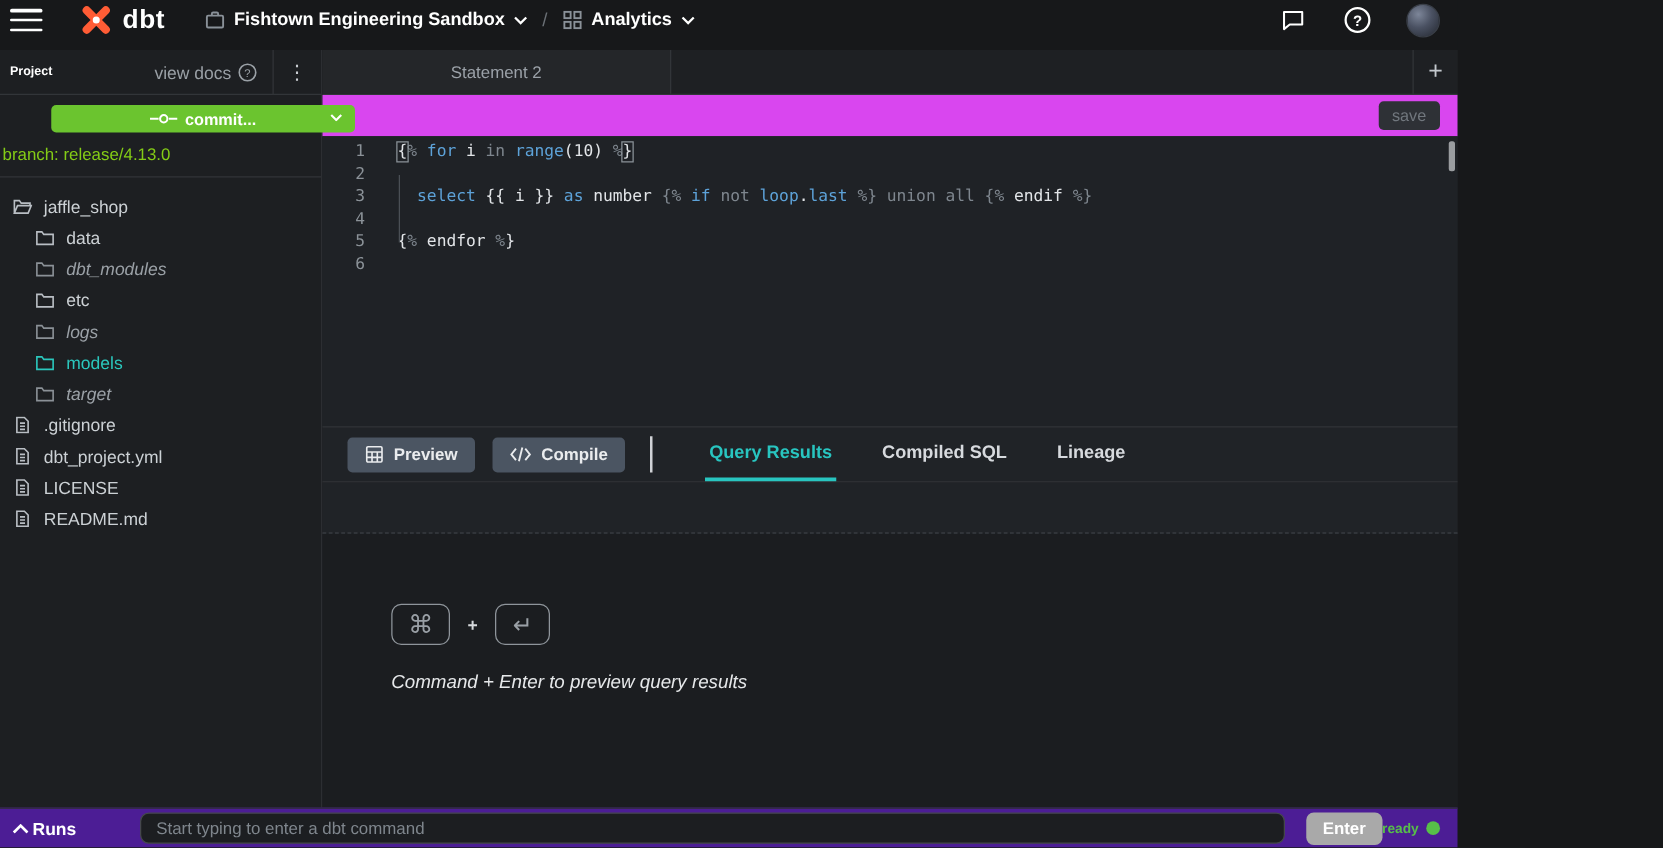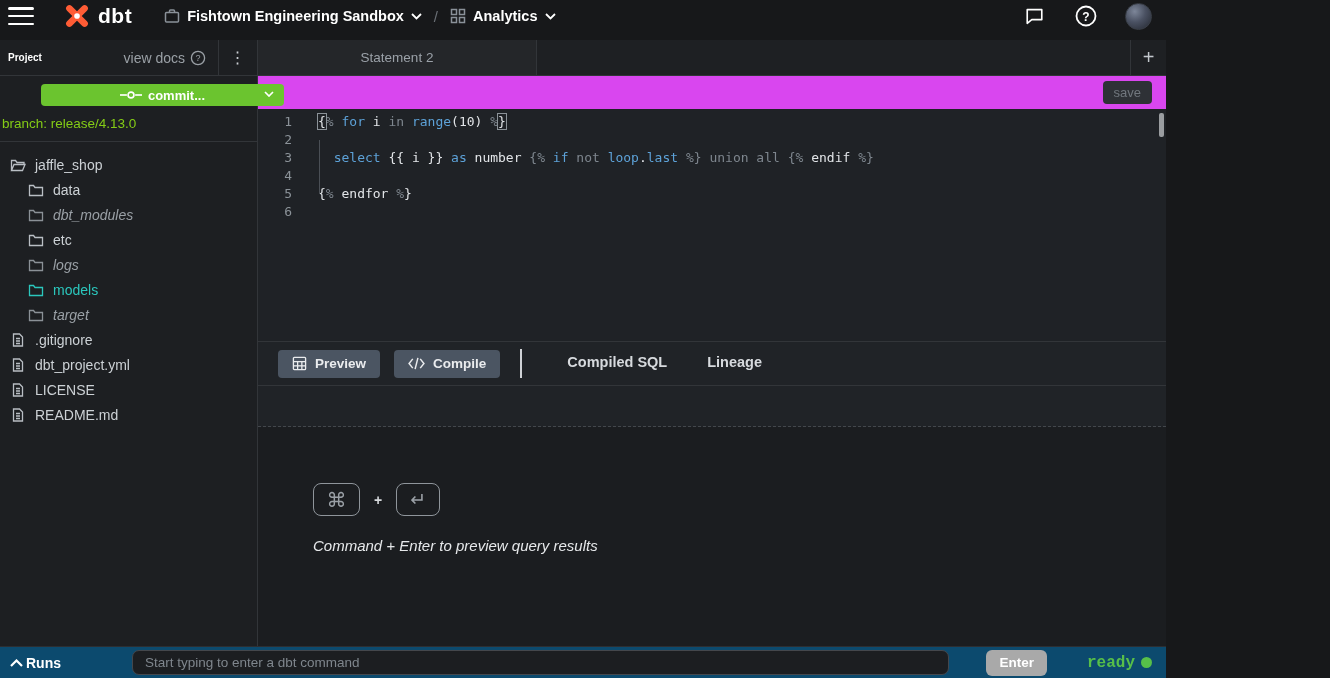--- a/index.html
+++ b/index.html
@@ -84,32 +84,32 @@
   .results-subrow { height:41px; flex:0 0 41px; background:#202327; border-bottom:1px dashed #43474c; }
   .results-content { flex:1; background:#1b1d20; padding:56px 0 0 55px; }
   .keyrow { display:flex; align-items:center; gap:14px; }
   .keycap { border:1.5px solid #8f959b; border-radius:8px; color:#9aa0a6; display:flex; align-items:center; justify-content:center; }
   .keycap.cmd { width:47px; height:33px; font-size:20px; }
   .keycap.ret { width:44px; height:33px; font-size:19px; }
   .keyplus { color:#d6d9dc; font-size:14px; font-weight:bold; }
   .hint-text { margin-top:21px; font-style:italic; font-size:15px; color:#e6e8ea; }
 
   
-  .footer { height:32px; flex:0 0 32px; background:#0c4a6e; border-top:1px solid #2c2e32; display:flex; align-items:center;gap:20px; }
+  .footer { height:32px; flex:0 0 32px; background:#4c1d95; border-top:1px solid #2c2e32; display:flex; align-items:center; }
   .runs { width:112px; flex:0 0 112px; display:flex; align-items:center; gap:3px; padding-left:10px; cursor:pointer; }
   .runs .caret { color:#fff; display:flex; }
   .runs .lbl { font-weight:bold; font-size:14px; color:#fff; }
   .cmd-input { width:929px; height:25px; background:#1c1e21; border:1px solid #44474c; border-radius:7px; color:#dfe2e5;
                font-size:13.5px; padding:0 12px; outline:none; font-family:"Liberation Sans", sans-serif; }
   .cmd-input::placeholder { color:#7f868d; }
   .enter-btn { margin-left:17px; background:#a9a9a9; color:#fff; font-weight:bold; font-size:13.5px; border:none;
                border-radius:6px; height:26px; padding:0 13px; cursor:pointer; }
   .footer .spacer { flex:1; }
   .status { display:flex; align-items:center; gap:6px; padding-right:14px; }
-  .status .lbl { color:#57bf49; font-weight:bold; font-size:16px;font-family:Liberation Mono, monospace; }
+  .status .lbl { color:#57bf49; font-weight:bold; font-size:11px; }
   .status .dot { width:11px; height:11px; border-radius:50%; background:#57bf49; }
 </style>
 </head>
 <body>
 
 <div class="app">
 
   <header class="topbar">
     <div class="hamburger">
         <span></span>
@@ -326,20 +326,21 @@
             <svg width="17" height="13" viewBox="0 0 18 14" fill="none" stroke="#eaecee" stroke-width="1.6">
               <path d="M5 2L1 7l4 5"></path>
                 <path d="M13 2l4 5-4 5"></path>
                 <line x1="10.5" y1="1" x2="7.5" y2="13"></line>
             </svg>
             <span>Compile</span>
           </button>
         </div>
         <div class="rb-divider"></div>
         <div class="rtabs" id="result-tabs">
+            <div class="rtab active">Query Results</div>
             <div class="rtab">Compiled SQL</div>
             <div class="rtab">Lineage</div>
           </div>
       </div>
 
       <div class="results-subrow"></div>
 
       <div class="results-content">
         <div class="keyrow">
           <div class="keycap cmd">⌘</div>

